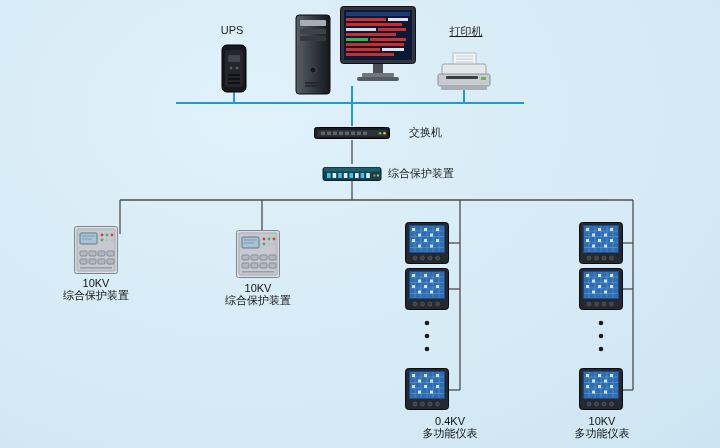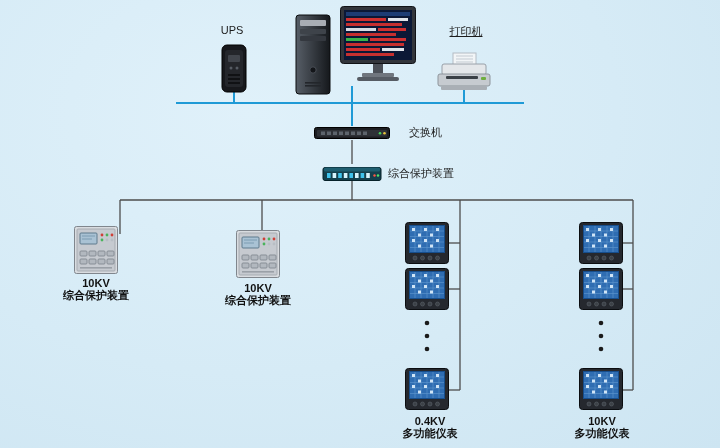--- a/index.html
+++ b/index.html
@@ -8,21 +8,21 @@
     background:radial-gradient(ellipse at 35% 25%, #e0f1fa 0%, #d6ebf6 55%, #cde5f2 100%);
     font-family:"Liberation Sans","DejaVu Sans",sans-serif;
     color:#1c1c1c;
   }
   .abs{position:absolute;}
   .wires{left:0;top:0;}
   .dev{position:absolute;line-height:0;}
   .dev svg{display:block;}
   .lbl{position:absolute;font-size:11px;white-space:nowrap;color:#1c1c1c;}
   .lbl.center{transform:translateX(-50%);text-align:center;}
-  .grp-lbl{position:absolute;transform:translateX(-50%);text-align:center;font-size:11px;font-weight:700;line-height:12px;color:#111;white-space:nowrap;}
+  .grp-lbl{position:absolute;transform:translateX(-50%);text-align:center;font-size:11px;font-weight:400;line-height:12px;color:#111;white-space:nowrap;}
   .hidden-defs{position:absolute;width:0;height:0;overflow:hidden;}
 </style>
 </head>
 <body>
 
 <div class="stage">
 
   <svg class="hidden-defs" aria-hidden="true">
     <defs>
       <linearGradient id="gtow" x1="0" y1="0" x2="1" y2="0">
@@ -252,21 +252,21 @@
   <div class="dev" style="left:405px;top:268px;">
     <svg width="44" height="42">
         <use href="#sym-meter"></use>
       </svg>
   </div>
   <div class="dev" style="left:405px;top:368px;">
     <svg width="44" height="42">
         <use href="#sym-meter"></use>
       </svg>
   </div>
-  <div class="grp-lbl" style="left:430px;top:415px;">
+  <div class="grp-lbl" style="left:450px;top:415px;">
     <div>0.4KV</div>
     <div>多功能仪表</div>
   </div>
 
   <div class="dev" style="left:579px;top:222px;">
     <svg width="44" height="42">
         <use href="#sym-meter"></use>
       </svg>
   </div>
   <div class="dev" style="left:579px;top:268px;">

